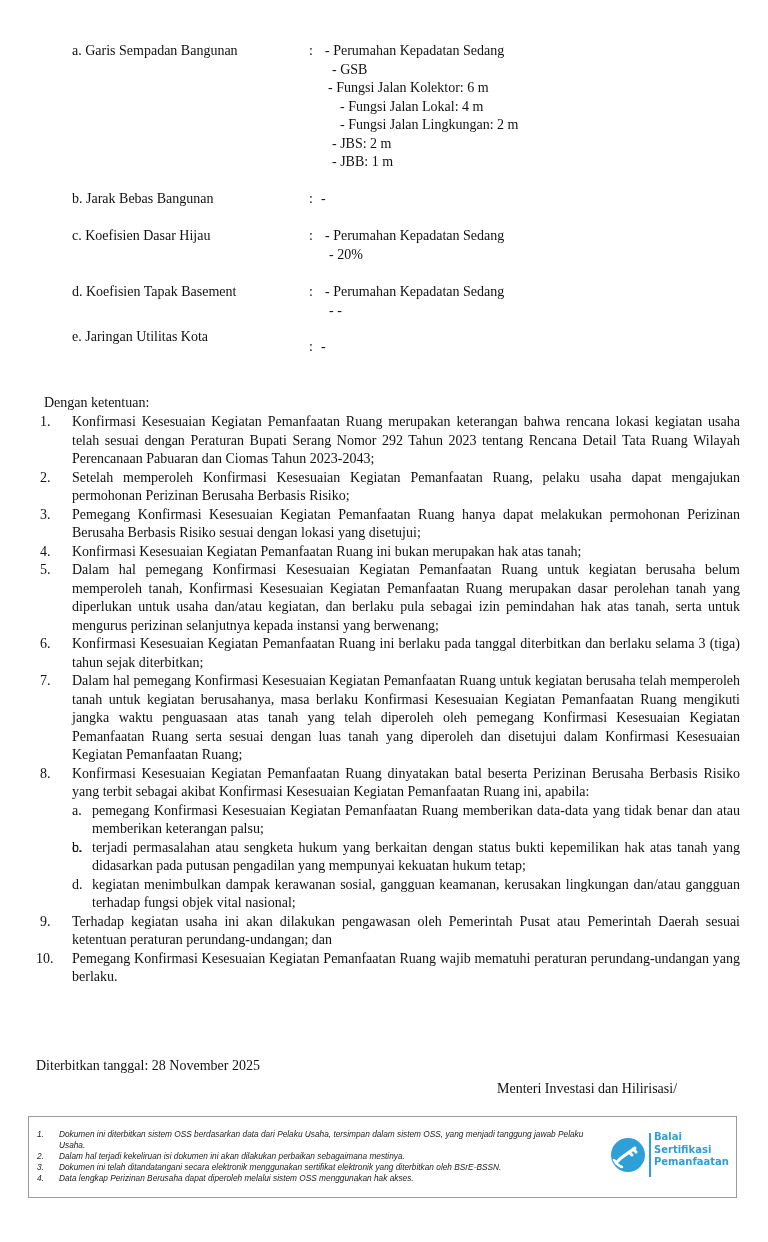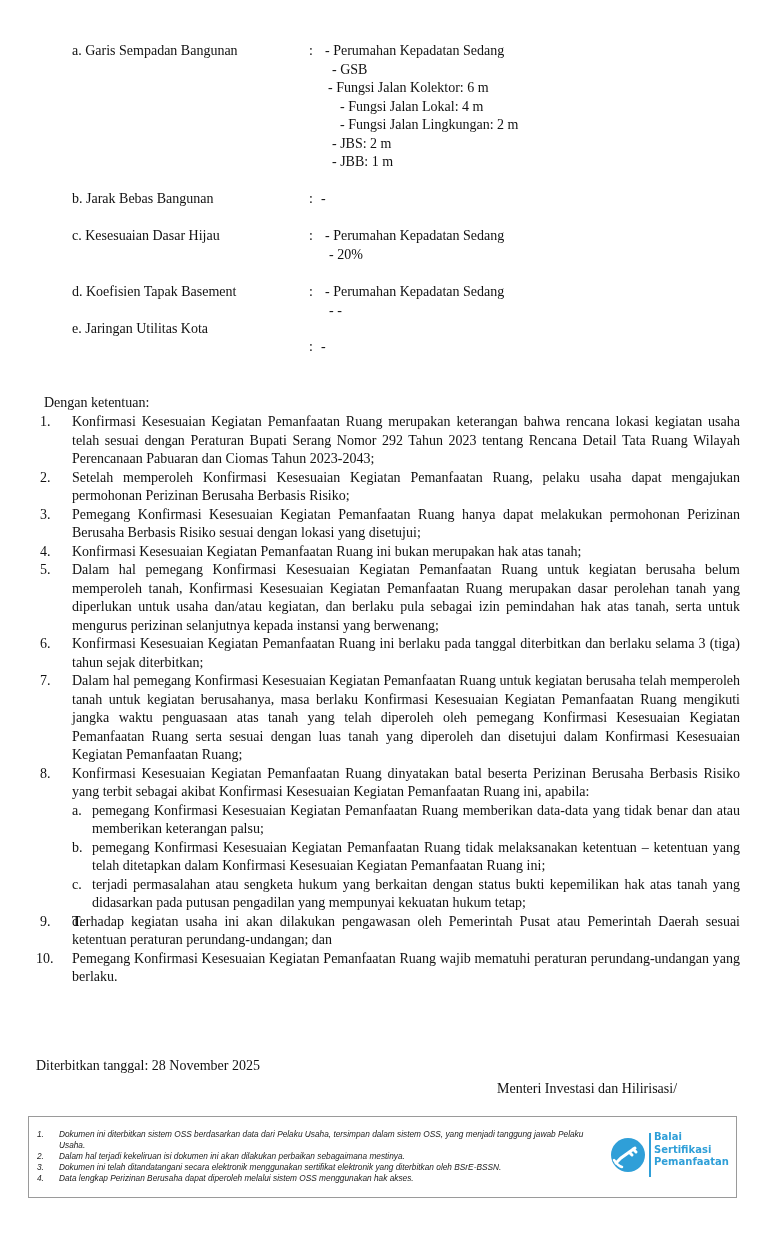--- a/index.html
+++ b/index.html
@@ -59,35 +59,35 @@
   <div class="abs kv-val line" style="top:153px;left:332px">- JBB: 1 m</div>
 </div>
 
 <div>
   <div class="abs kv-label line" style="top:190px">b. Jarak Bebas Bangunan</div>
   <div class="abs kv-colon line" style="top:190px">:</div>
   <div class="abs kv-val line" style="top:190px;left:321px">-</div>
 </div>
 
 <div>
-  <div class="abs kv-label line" style="top:227px">c. Kesesuaian Dasar Hijau</div>
+  <div class="abs kv-label line" style="top:227px">c. Koefisien Dasar Hijau</div>
   <div class="abs kv-colon line" style="top:227px">:</div>
   <div class="abs kv-val line" style="top:227px">- Perumahan Kepadatan Sedang</div>
   <div class="abs kv-val line" style="top:245.5px;left:329px">- 20%</div>
 </div>
 
 <div>
   <div class="abs kv-label line" style="top:283px">d. Koefisien Tapak Basement</div>
   <div class="abs kv-colon line" style="top:283px">:</div>
   <div class="abs kv-val line" style="top:283px">- Perumahan Kepadatan Sedang</div>
   <div class="abs kv-val line" style="top:301.5px;left:329px">- -</div>
 </div>
 
 <div>
-  <div class="abs kv-label line" style="top:320px">e. Jaringan Utilitas Kota</div>
+  <div class="abs kv-label line" style="top:328px">e. Jaringan Utilitas Kota</div>
   <div class="abs kv-colon line" style="top:338px">:</div>
   <div class="abs kv-val line" style="top:338px;left:321px">-</div>
 </div>
 
 <div class="abs intro line">Dengan ketentuan:</div>
 
 <div class="list">
   <div class="item">
     <span class="num">1.</span>
     <span class="txt">Konfirmasi Kesesuaian Kegiatan Pemanfaatan Ruang merupakan keterangan bahwa rencana lokasi kegiatan usaha telah sesuai dengan Peraturan Bupati Serang Nomor 292 Tahun 2023 tentang Rencana Detail Tata Ruang Wilayah Perencanaan Pabuaran dan Ciomas Tahun 2023-2043;</span>
@@ -118,28 +118,28 @@
   </div>
   <div class="item">
     <span class="num">8.</span>
     <span class="txt">Konfirmasi Kesesuaian Kegiatan Pemanfaatan Ruang dinyatakan batal beserta Perizinan Berusaha Berbasis Risiko yang terbit sebagai akibat Konfirmasi Kesesuaian Kegiatan Pemanfaatan Ruang ini, apabila:</span>
     <div class="sub">
       <span class="num">a.</span>
       <span>pemegang Konfirmasi Kesesuaian Kegiatan Pemanfaatan Ruang memberikan data-data yang tidak benar dan atau memberikan keterangan palsu;</span>
     </div>
     <div class="sub">
       <span class="num">b.</span>
-      <span>pemegang Konfirmasi Kesesuaian Kegiatan Pemanfaatan Ruang tidak melaksanakan ketentuan – ketentuan yang telah ditetapkan dalam Konfirmasi Kesesuaian Kegiatan Pemanfaatan Ruang ini;</span>
     </div>
     <div class="sub">
       <span class="num">c.</span>
       <span>terjadi permasalahan atau sengketa hukum yang berkaitan dengan status bukti kepemilikan hak atas tanah yang didasarkan pada putusan pengadilan yang mempunyai kekuatan hukum tetap;</span>
     </div>
     <div class="sub">
       <span class="num">d.</span>
+      <span>kegiatan menimbulkan dampak kerawanan sosial, gangguan keamanan, kerusakan lingkungan dan/atau gangguan terhadap fungsi objek vital nasional;</span>
     </div>
   </div>
   <div class="item">
     <span class="num">9.</span>
     <span class="txt">Terhadap kegiatan usaha ini akan dilakukan pengawasan oleh Pemerintah Pusat atau Pemerintah Daerah sesuai ketentuan peraturan perundang-undangan; dan</span>
   </div>
   <div class="item">
     <span class="num" style="left:0">10.</span>
     <span class="txt">Pemegang Konfirmasi Kesesuaian Kegiatan Pemanfaatan Ruang wajib mematuhi peraturan perundang-undangan yang berlaku.</span>
   </div>

